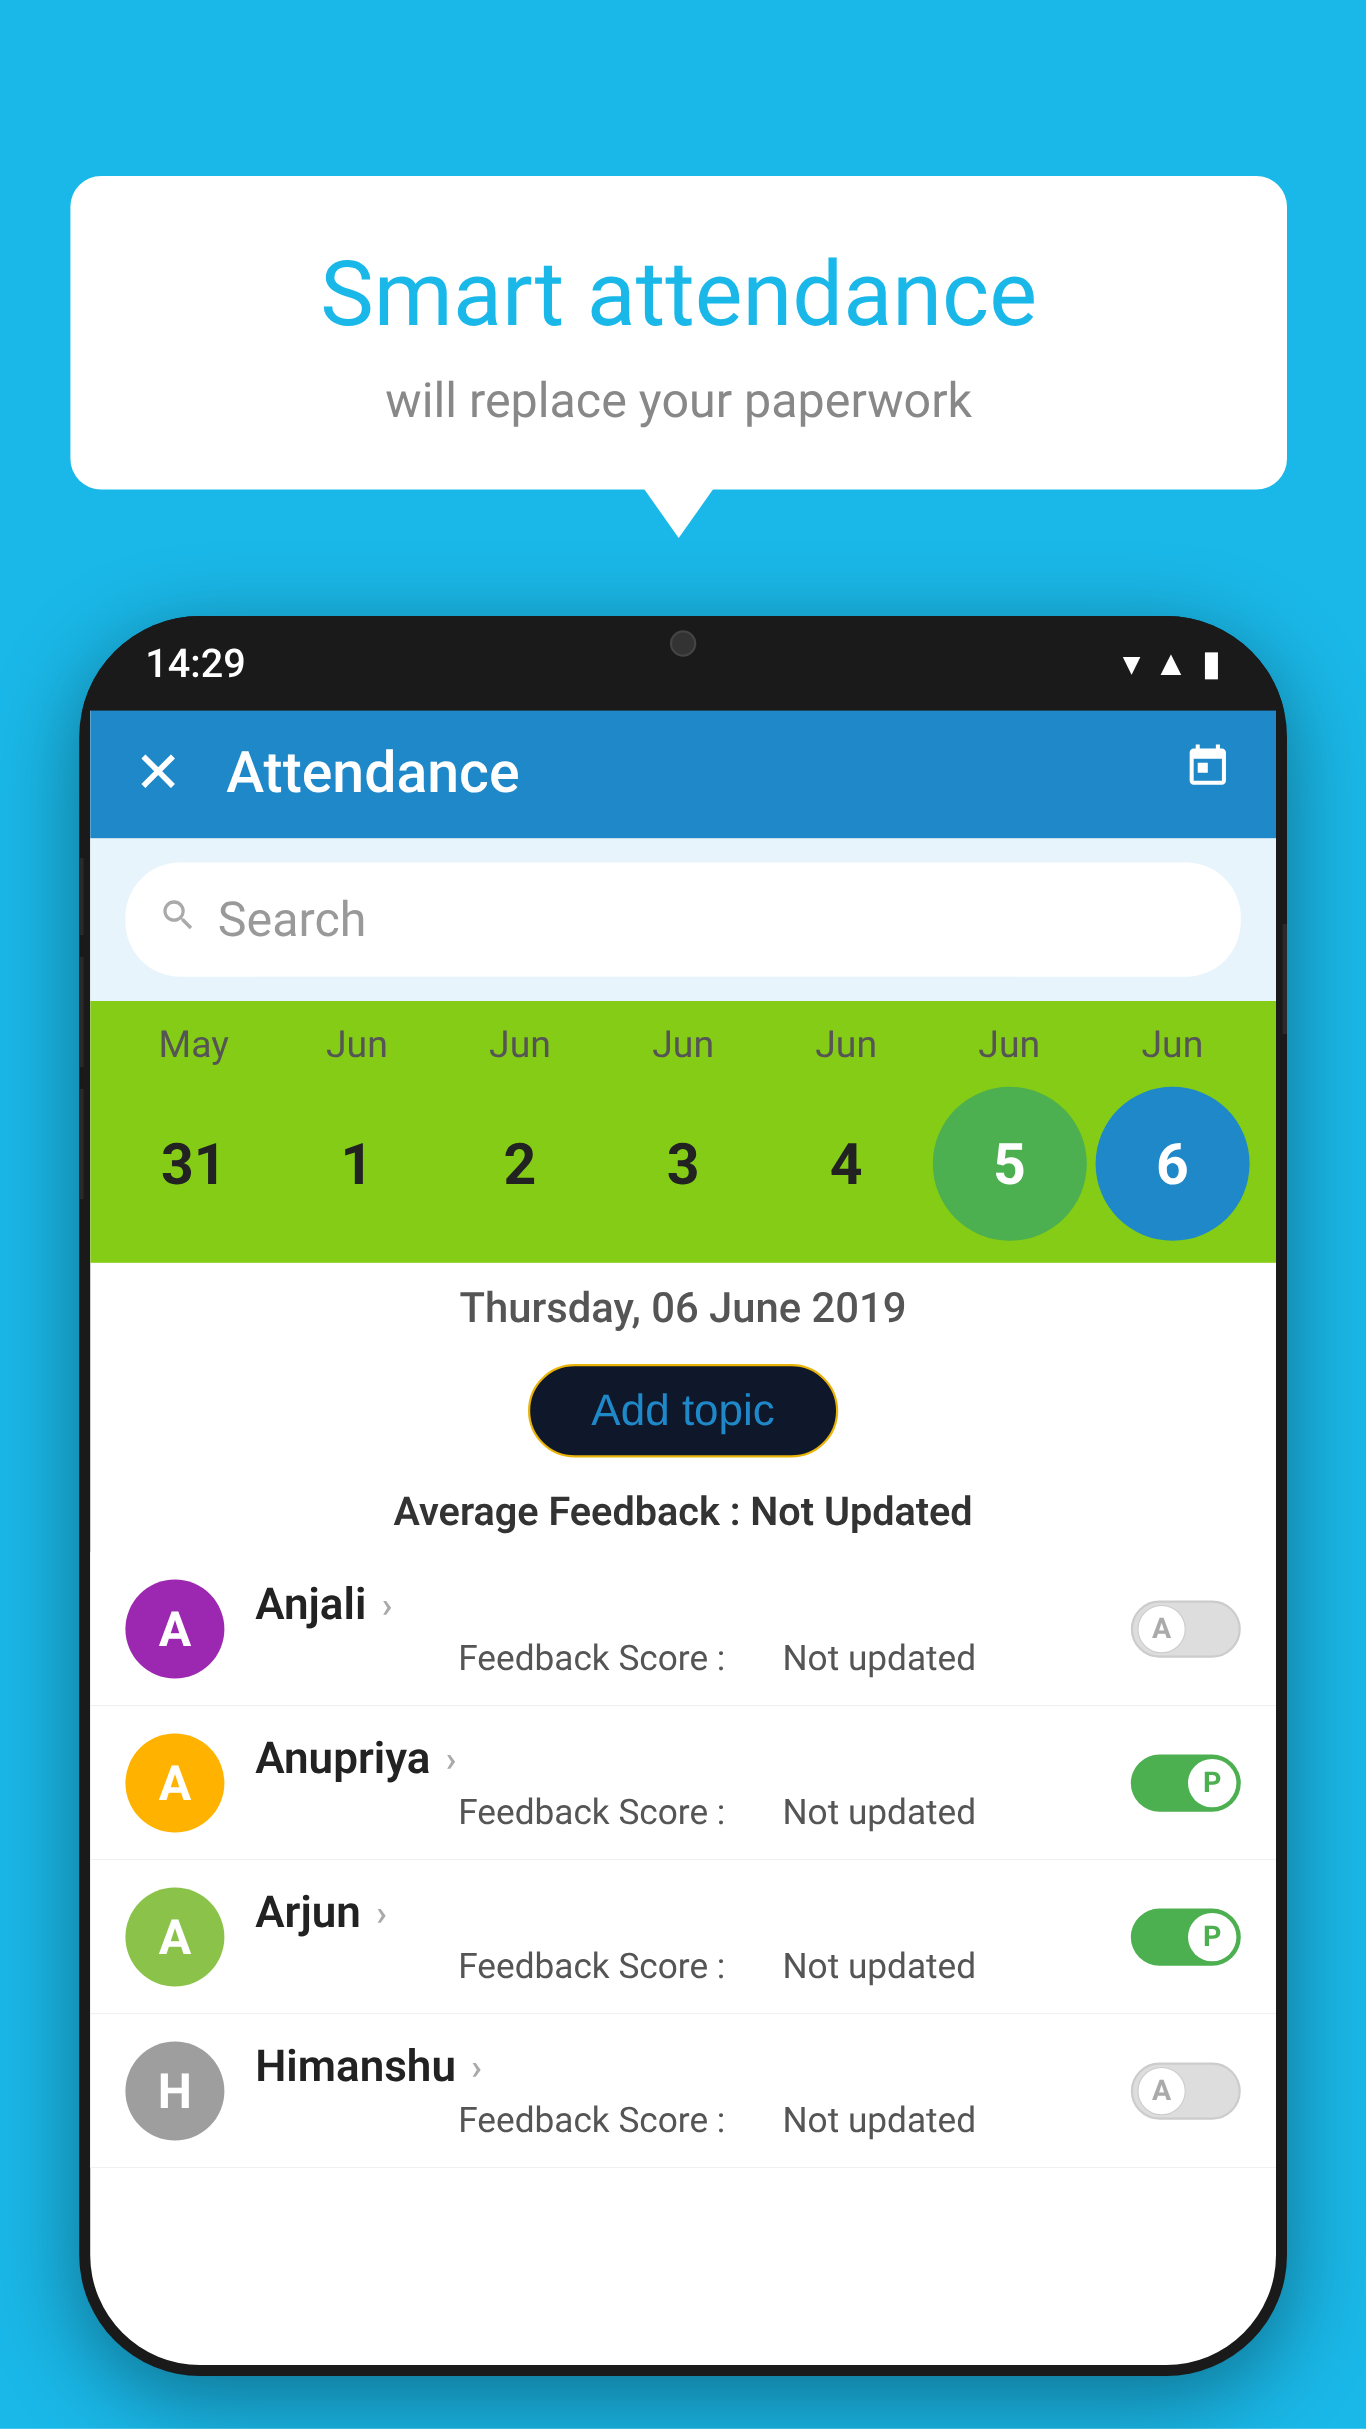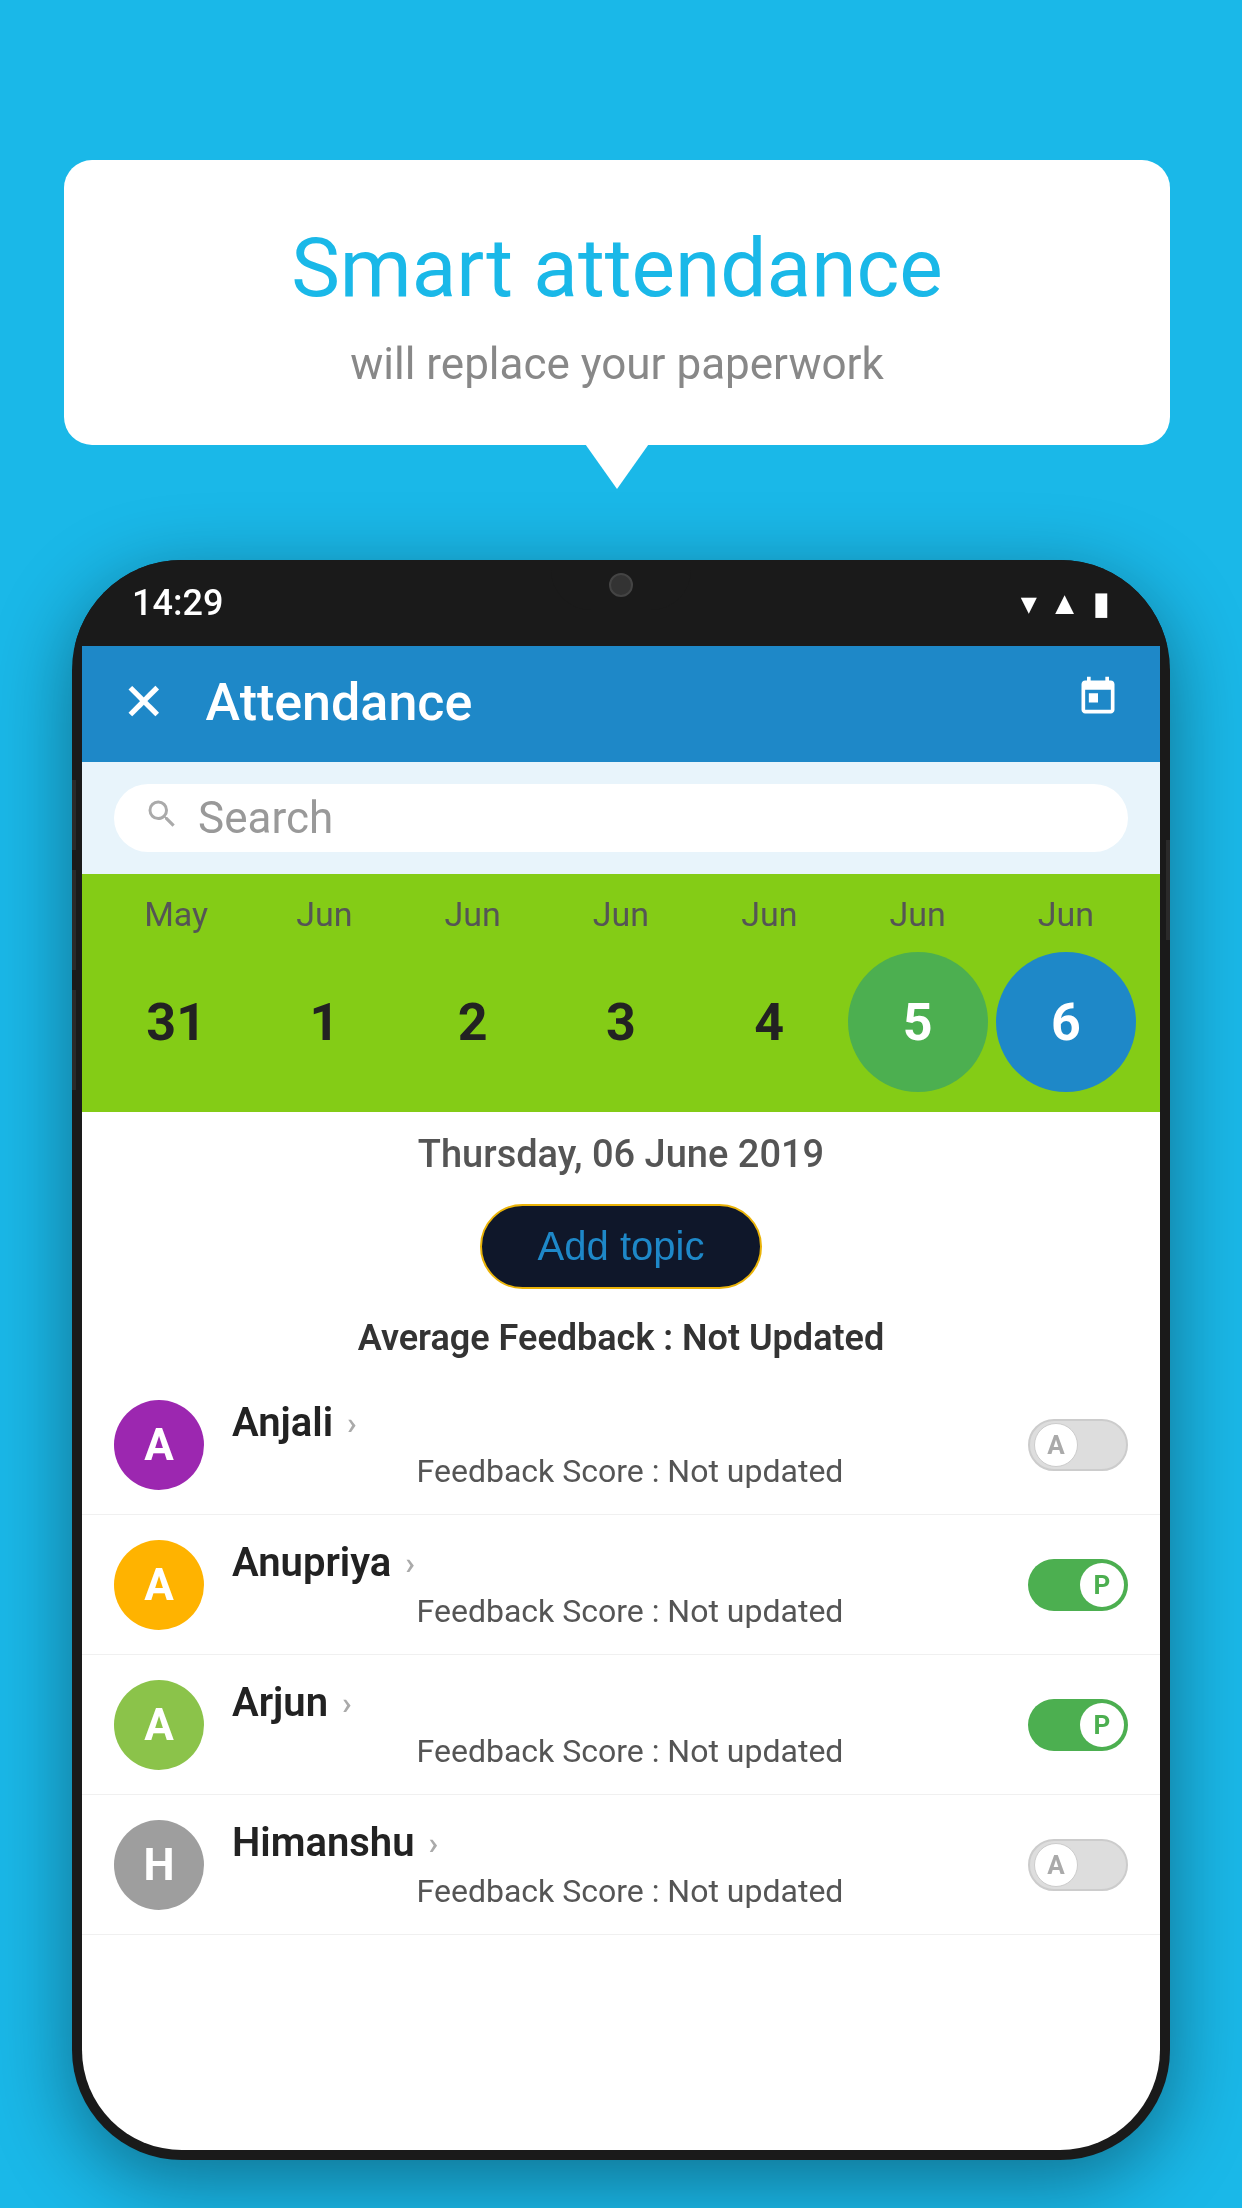--- a/index.html
+++ b/index.html
@@ -167,21 +167,21 @@
 
     
     .search-container {
       background: #e8f4fb;
       padding: 22px 32px;
     }
 
     .search-bar {
       background: white;
       border-radius: 50px;
-      height: 68px;
+      height: 104px;
       display: flex;
       align-items: center;
       padding: 0 30px;
       gap: 18px;
     }
 
     .search-icon {
       color: #aaa;
       font-size: 40px;
     }
@@ -324,20 +324,21 @@
     }
 
     .student-feedback {
       font-size: 32px;
       color: #999;
       margin-top: 6px;
     }
 
     .student-feedback span {
       color: #555;
+      margin-left: 44px;
     }
 
     
     .toggle-switch {
       width: 100px;
       height: 52px;
       border-radius: 30px;
       position: relative;
       display: flex;
       align-items: center;

